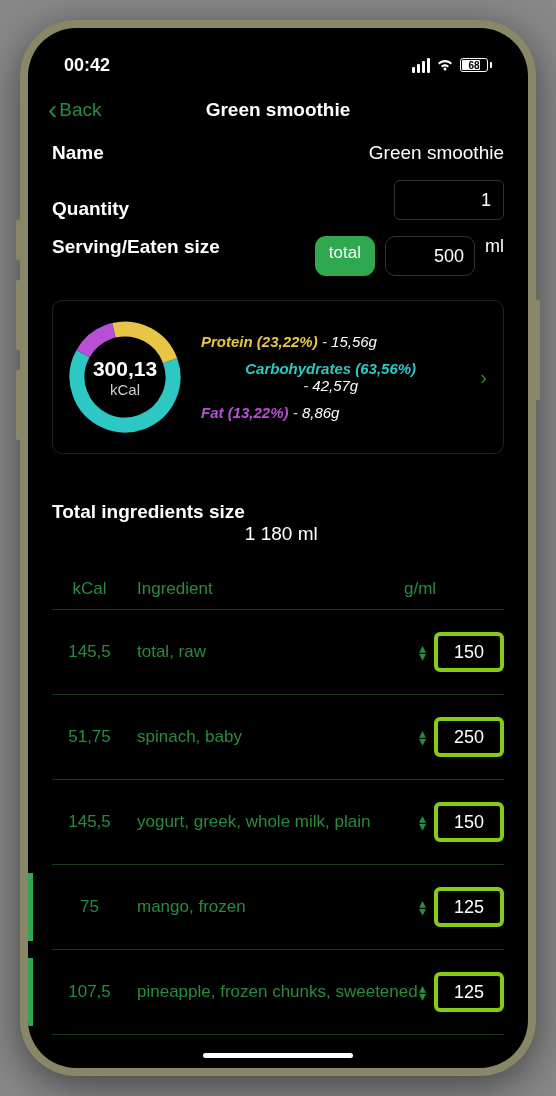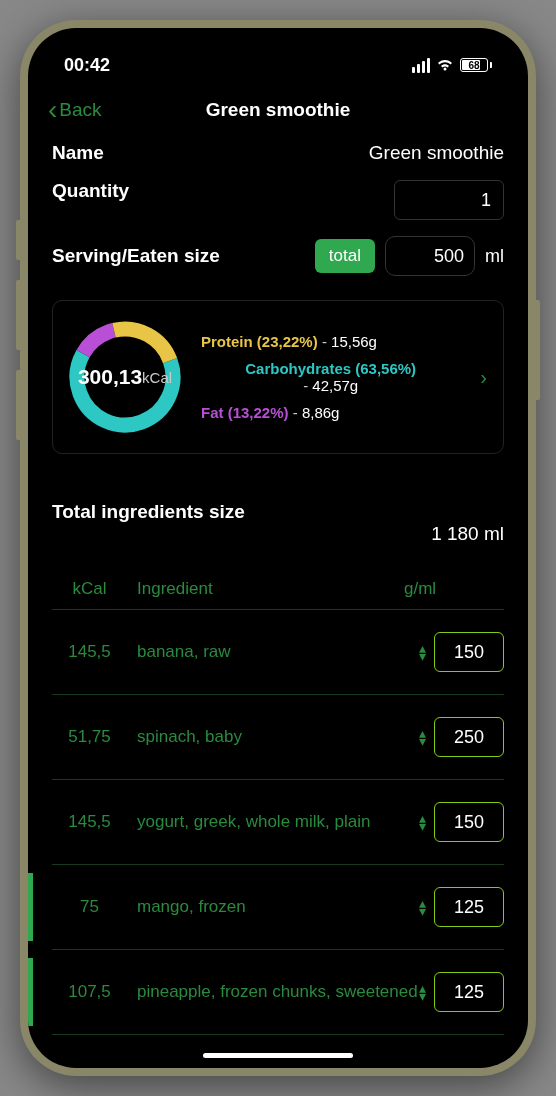--- a/index.html
+++ b/index.html
@@ -22,56 +22,56 @@
 .battery { display: flex; align-items: center; gap: 2px; }
 .battery-body { width: 28px; height: 14px; border: 1px solid #fff; border-radius: 3px; position: relative; display: flex; align-items: center; justify-content: center; }
 .battery-fill { position: absolute; left: 1px; top: 1px; bottom: 1px; width: 68%; background: #fff; border-radius: 1px; }
 .battery-text { position: relative; font-size: 10px; font-weight: 700; color: #000; z-index: 1; }
 .battery-tip { width: 2px; height: 6px; background: #fff; border-radius: 0 1px 1px 0; }
 .nav-header { display: flex; align-items: center; padding: 10px 20px 18px; position: relative; }
 .back-button { display: flex; align-items: center; gap: 2px; color: #2a8a3e; font-size: 19px; }
 .back-chevron { font-size: 28px; line-height: 1; font-weight: 300; }
 .page-title { position: absolute; left: 50%; transform: translateX(-50%); color: #fff; font-size: 19px; font-weight: 600; }
 .content { padding: 0 24px; }
-.row { display: flex; align-items: flex-start; justify-content: space-between; margin-bottom: 16px; }
+.row { display: flex; align-items: flex-end; justify-content: space-between; margin-bottom: 16px; }
 .row-label { color: #fff; font-size: 19px; font-weight: 600; }
 .row-value { color: #fff; font-size: 19px; }
 .qty-input { width: 110px; height: 40px; background: transparent; border: 1px solid #333; border-radius: 6px; color: #fff; font-size: 18px; text-align: right; padding-right: 12px; }
-.serving-row { display: flex; align-items: center; gap: 10px; margin-bottom: 24px; }
+.serving-row { display: flex; gap: 10px; margin-bottom: 24px; }
 .serving-label { color: #fff; font-size: 19px; font-weight: 600; flex: 1; }
-.total-badge { background: #2fa84f; color: #fff; padding: 7px 14px; border-radius: 6px; font-size: 17px; }
+.total-badge { background: #2fa84f; color: #fff; padding: 7px 14px; border-radius: 11px; font-size: 17px; }
 .serving-input { width: 90px; height: 40px; background: transparent; border: 1px solid #333; border-radius: 10px; color: #fff; font-size: 18px; text-align: right; padding-right: 10px; }
 .unit { color: #fff; font-size: 18px; }
 .macro-card { border: 1px solid #222; border-radius: 10px; padding: 16px 12px; display: flex; align-items: center; gap: 16px; margin-bottom: 24px; }
 .donut-wrap { position: relative; width: 120px; height: 120px; flex-shrink: 0; }
-.donut-center { position: absolute; inset: 0; display: flex; flex-direction: row; align-items: center; justify-content: center; }
+.donut-center { position: absolute; inset: 0; display: flex; flex-direction: column; align-items: center; justify-content: center; }
 .donut-kcal { color: #fff; font-size: 21px; font-weight: 700; }
 .donut-kcal-label { color: #ccc; font-size: 15px; }
-.macro-lines { flex: 1; display: flex; flex-direction: column; gap: 10px; font-size: 15px; }
+.macro-lines { flex: 1; display: flex; flex-direction: column; gap: 10px; font-size: 15px; font-style: italic; }
 .macro-line { color: #ccc; }
 .macro-line .m-protein { color: #e8c547; font-weight: 600; }
 .macro-line .m-carbs { color: #2dc7c4; font-weight: 600; }
 .macro-line .m-fat { color: #b94fd6; font-weight: 600; }
 .macro-line .m-grams { color: #fff; font-weight: 500; }
 .carbs-block { display: flex; flex-direction: column; align-items: center; }
 .macro-arrow { color: #2a8a3e; font-size: 20px; padding: 0 4px; }
-.total-ing-row { display: flex; justify-content: space-between; align-items: center; margin-bottom: 24px; }
+.total-ing-row { display: flex; align-items: center; margin-bottom: 24px; }
 .total-ing-label { color: #fff; font-size: 19px; font-weight: 600; }
 .total-ing-val { color: #fff; font-size: 19px; margin-top: 45px; }
 .table-header { display: flex; align-items: center; padding: 10px 0; border-bottom: 1px solid #1a3a1f; }
 .th-kcal { width: 75px; color: #2a8a3e; font-size: 17px; text-align: center; }
 .th-ing { flex: 1; color: #2a8a3e; font-size: 17px; padding-left: 10px; }
 .th-gml { width: 100px; color: #2a8a3e; font-size: 17px; padding-right: 12px; }
 .ing-row { display: flex; align-items: center; padding: 22px 0; border-bottom: 1px solid #1a3a1f; position: relative; justify-content: center; }
 .ing-row.highlighted::before { content: ''; position: absolute; left: -24px; top: 8px; bottom: 8px; width: 5px; background: #2fa84f; }
 .ing-kcal { width: 75px; color: #2a8a3e; font-size: 17px; text-align: center; }
 .ing-name { flex: 1; color: #2a8a3e; font-size: 17px; padding-left: 10px; line-height: 1.3; }
 .ing-controls { display: flex; align-items: center; gap: 8px; }
 .stepper { color: #2a8a3e; font-size: 14px; display: flex; flex-direction: column; line-height: 0.6; }
-.ing-input { width: 70px; height: 40px; background: transparent; border: 1px solid #84cc16; border-radius: 6px; color: #fff; font-size: 18px; text-align: center; }
+.ing-input { width: 70px; height: 40px; background: transparent; border: 4px solid #84cc16; border-radius: 6px; color: #fff; font-size: 18px; text-align: center; }
 .home-indicator { position: absolute; bottom: 10px; left: 50%; transform: translateX(-50%); width: 150px; height: 5px; background: #fff; border-radius: 3px; }
 </style>
 </head>
 <body>
 
 <div class="phone-frame">
   <div class="side-button right"></div>
   <div class="side-button left1"></div>
   <div class="side-button left2"></div>
   <div class="side-button left3"></div>
@@ -161,21 +161,21 @@
 
       <div class="table-header">
         <div class="th-kcal">kCal</div>
         <div class="th-ing">Ingredient</div>
         <div class="th-gml">g/ml</div>
       </div>
 
       <div id="ingredients-list">
           <div class="ing-row">
             <div class="ing-kcal">145,5</div>
-            <div class="ing-name">banana, raw</div>
+            <div class="ing-name">total, raw</div>
             <div class="ing-controls">
               <div class="stepper">
                 <span>▴</span>
                 <span>▾</span>
               </div>
               <input class="ing-input" value="150" style="">
             </div>
           </div>
           <div class="ing-row">
             <div class="ing-kcal">51,75</div>

